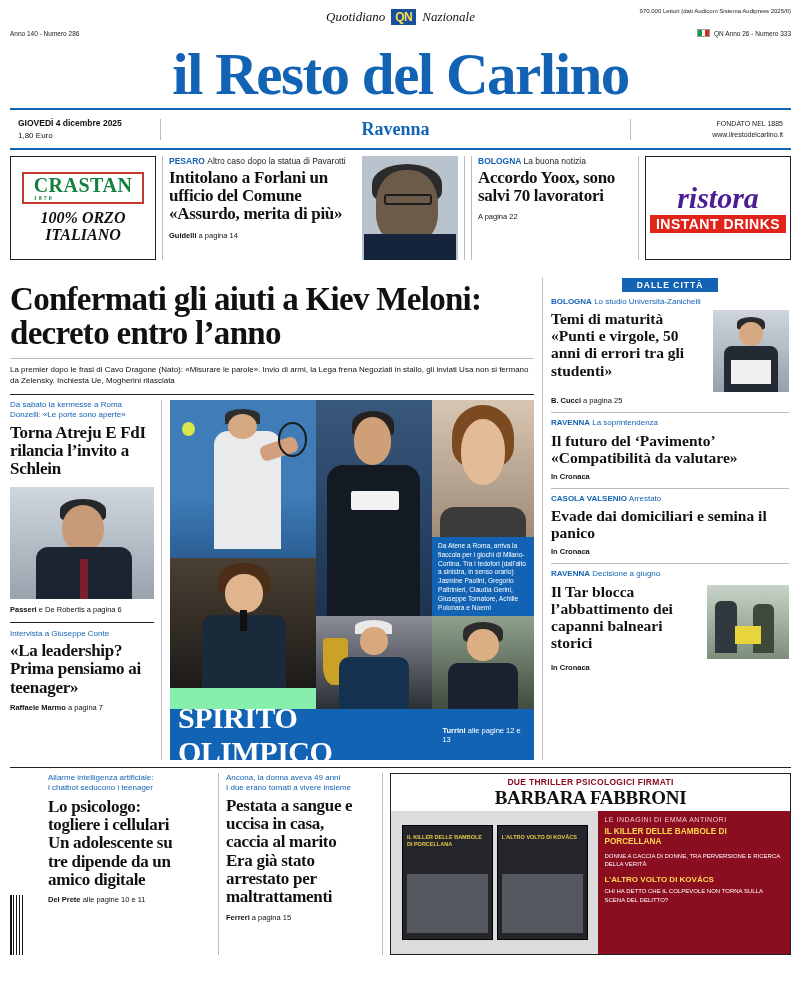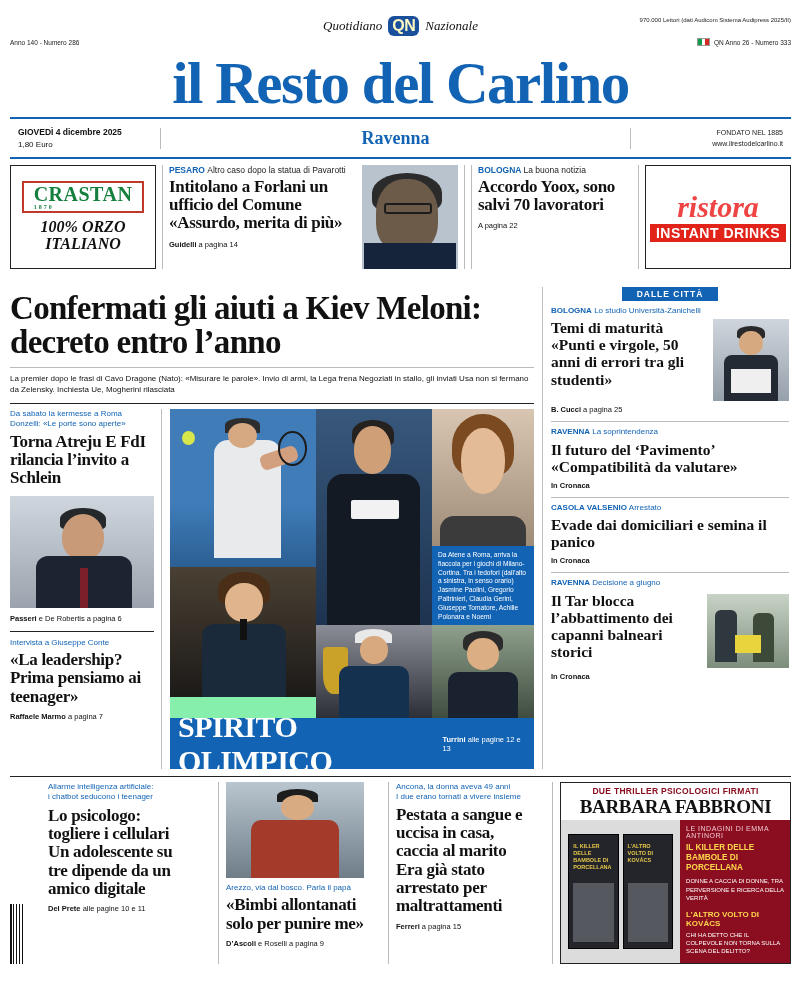--- a/index.html
+++ b/index.html
@@ -5,32 +5,32 @@
   * { box-sizing: border-box; }
   body {
     margin: 0;
     width: 801px;
     height: 994px;
     background: #ffffff;
     font-family: "Liberation Sans", sans-serif;
     color: #111;
     overflow: hidden;
   }
-  .page { position: relative; width: 801px; height: 994px; padding: 13px 10px; }
+  .page { position: relative; width: 801px; height: 994px; padding: 4px 10px; }
 
   
   .topstrip {
     display: flex; align-items: center; justify-content: center;
     height: 22px; font-size: 11px; padding-top: 4px; position: relative;
   }
   .qn-wrap { display: flex; align-items: center; gap: 6px; }
   .qn-word { font-family: "Liberation Serif", serif; font-size: 13px; font-style: italic; }
   .qn-logo {
-    background: #1a4f9c; color: #fef9c3; font-weight: bold; font-size: 16px;
-    padding: 1px 4px; border-radius: 6px; letter-spacing: -0.5px;
+    background: #1a4f9c; color: #fde047; font-weight: bold; font-size: 12px;
+    padding: 1px 4px; border-radius: 0; letter-spacing: -0.5px;
   }
   .readers { position: absolute; right: 0; top: 4px; font-size: 6px; color: #222; text-align: right; }
 
   .metaline { display: flex; justify-content: space-between; align-items: center; font-size: 6.5px; color: #222; padding-top: 3px; }
   .metaline .right { display: flex; align-items: center; gap: 4px; }
   .flag { display: inline-flex; width: 13px; height: 8px; border: .5px solid #999; }
   .flag i { flex: 1; }
   .flag .g { background: #109b48; } .flag .w { background: #fff; } .flag .r { background: #d42a22; }
 
   
@@ -53,21 +53,21 @@
   .dateband .mid { flex: 1; text-align: center; font-family: "Liberation Serif", serif; font-weight: bold; font-size: 18px; color: #1263b4; border-left: .7px solid #bbb; border-right: .7px solid #bbb; }
   .dateband .right { width: 160px; text-align: right; font-size: 7px; line-height: 1.6; color: #222; }
 
   
   .promorow { display: flex; gap: 6px; margin-top: 6px; height: 104px; }
   .adbox { width: 146px; border: 1px solid #222; display: flex; flex-direction: column; align-items: center; justify-content: center; padding: 4px; }
   .crastan-logo { border: 2px solid #c0392b; color: #15803d; font-family: "Liberation Serif", serif; font-weight: bold; font-size: 20px; padding: 0 10px 1px; letter-spacing: .5px; }
   .crastan-logo small { display: block; font-size: 6px; letter-spacing: 2px; margin-top: -2px; }
   .crastan-txt { font-family: "Liberation Serif", serif; font-weight: bold; font-size: 16px; line-height: 1.05; text-align: center; margin-top: 6px; font-style: italic; }
   .ristora { width: 146px; border: 1px solid #222; display: flex; flex-direction: column; align-items: center; justify-content: center; }
-  .ristora .r1 { color: #ef4444; font-family: "Liberation Serif", serif; font-style: italic; font-weight: bold; font-size: 30px; line-height: 1; }
+  .ristora .r1 { color: #4c1d95; font-family: "Liberation Serif", serif; font-style: italic; font-weight: bold; font-size: 30px; line-height: 1; }
   .ristora .r2 { background: #e2231a; color: #fff; font-weight: bold; font-size: 14px; padding: 1px 6px; letter-spacing: .5px; margin-top: 2px; }
 
   .teaser { flex: 1; display: flex; gap: 6px; border-left: .7px solid #bbb; border-right: .7px solid #bbb; padding: 0 6px; }
   .teaser-txt { flex: 1; }
   .kicker { font-size: 8.5px; font-weight: bold; color: #1263b4; margin-bottom: 3px; }
   .kicker span { color: #222; font-weight: normal; }
   .teaser h3 { font-family: "Liberation Serif", serif; font-size: 17px; line-height: 1.07; margin: 0; font-weight: bold; letter-spacing: -.3px; }
   .byline { font-size: 7.5px; margin-top: 7px; }
   .byline b { font-weight: bold; }
   .photo { background: #b9c3ce; position: relative; overflow: hidden; }
@@ -478,36 +478,20 @@
         <div>i chatbot seducono i teenager</div>
       </div>
       <h2 class="s" style="margin-top:4px">Lo psicologo: togliere i cellulari</h2>
       <h2 class="s">Un adolescente su tre dipende da un amico digitale</h2>
       <div class="credit">
         <b>Del Prete</b>
         <span>alle pagine 10 e 11</span>
       </div>
     </div>
 
-    <div class="bcol2">
-      <div class="arezzo-photo">
-        <div class="bg"></div>
-          <div class="beanie"></div>
-          <div class="head"></div>
-          <div class="coat"></div>
-      </div>
-      <div class="smallkick" style="margin-top:5px">
-        <div>Arezzo, via dal bosco. Parla il papà</div>
-      </div>
-      <h2 class="s">«Bimbi allontanati solo per punire me»</h2>
-      <div class="credit">
-        <b>D’Ascoli</b>
-        <span>e Roselli a pagina 9</span>
-      </div>
-    </div>
 
     <div class="bcol3">
       <div class="smallkick">
         <div>Ancona, la donna aveva 49 anni</div>
         <div>I due erano tornati a vivere insieme</div>
       </div>
       <h2 class="s">Pestata a sangue e uccisa in casa, caccia al marito Era già stato arrestato per maltrattamenti</h2>
       <div class="credit">
         <b>Ferreri</b>
         <span>a pagina 15</span>

